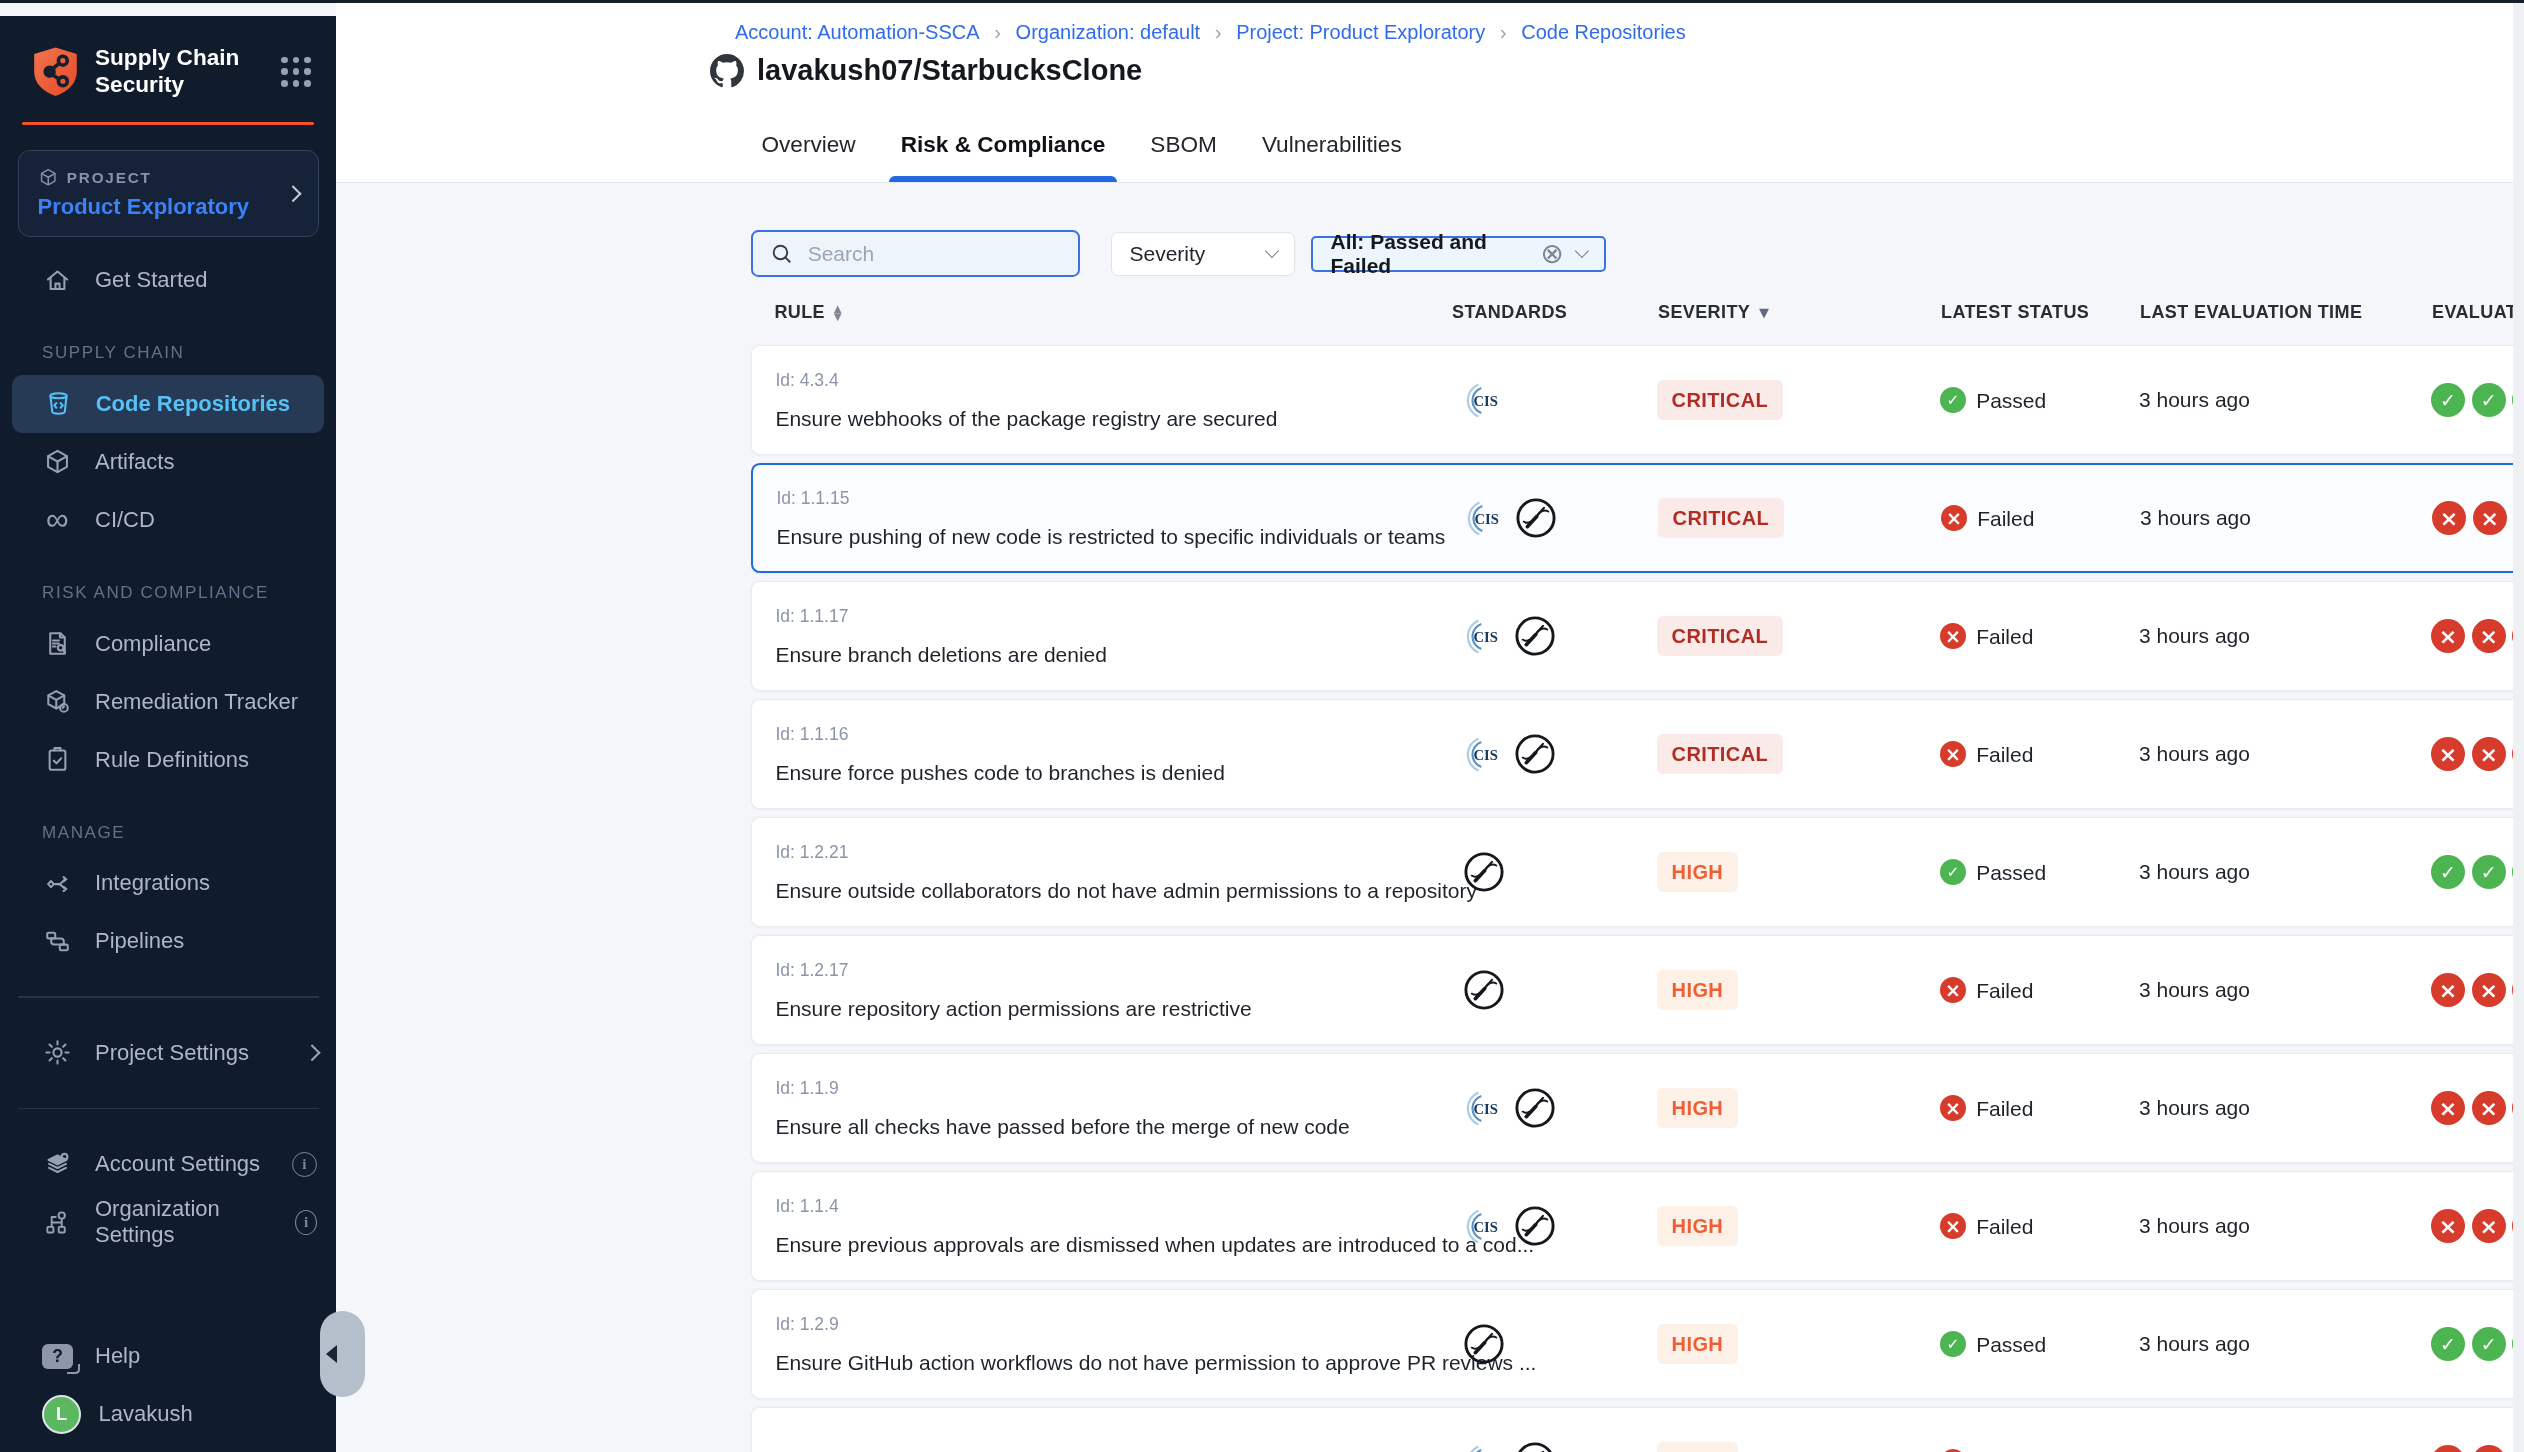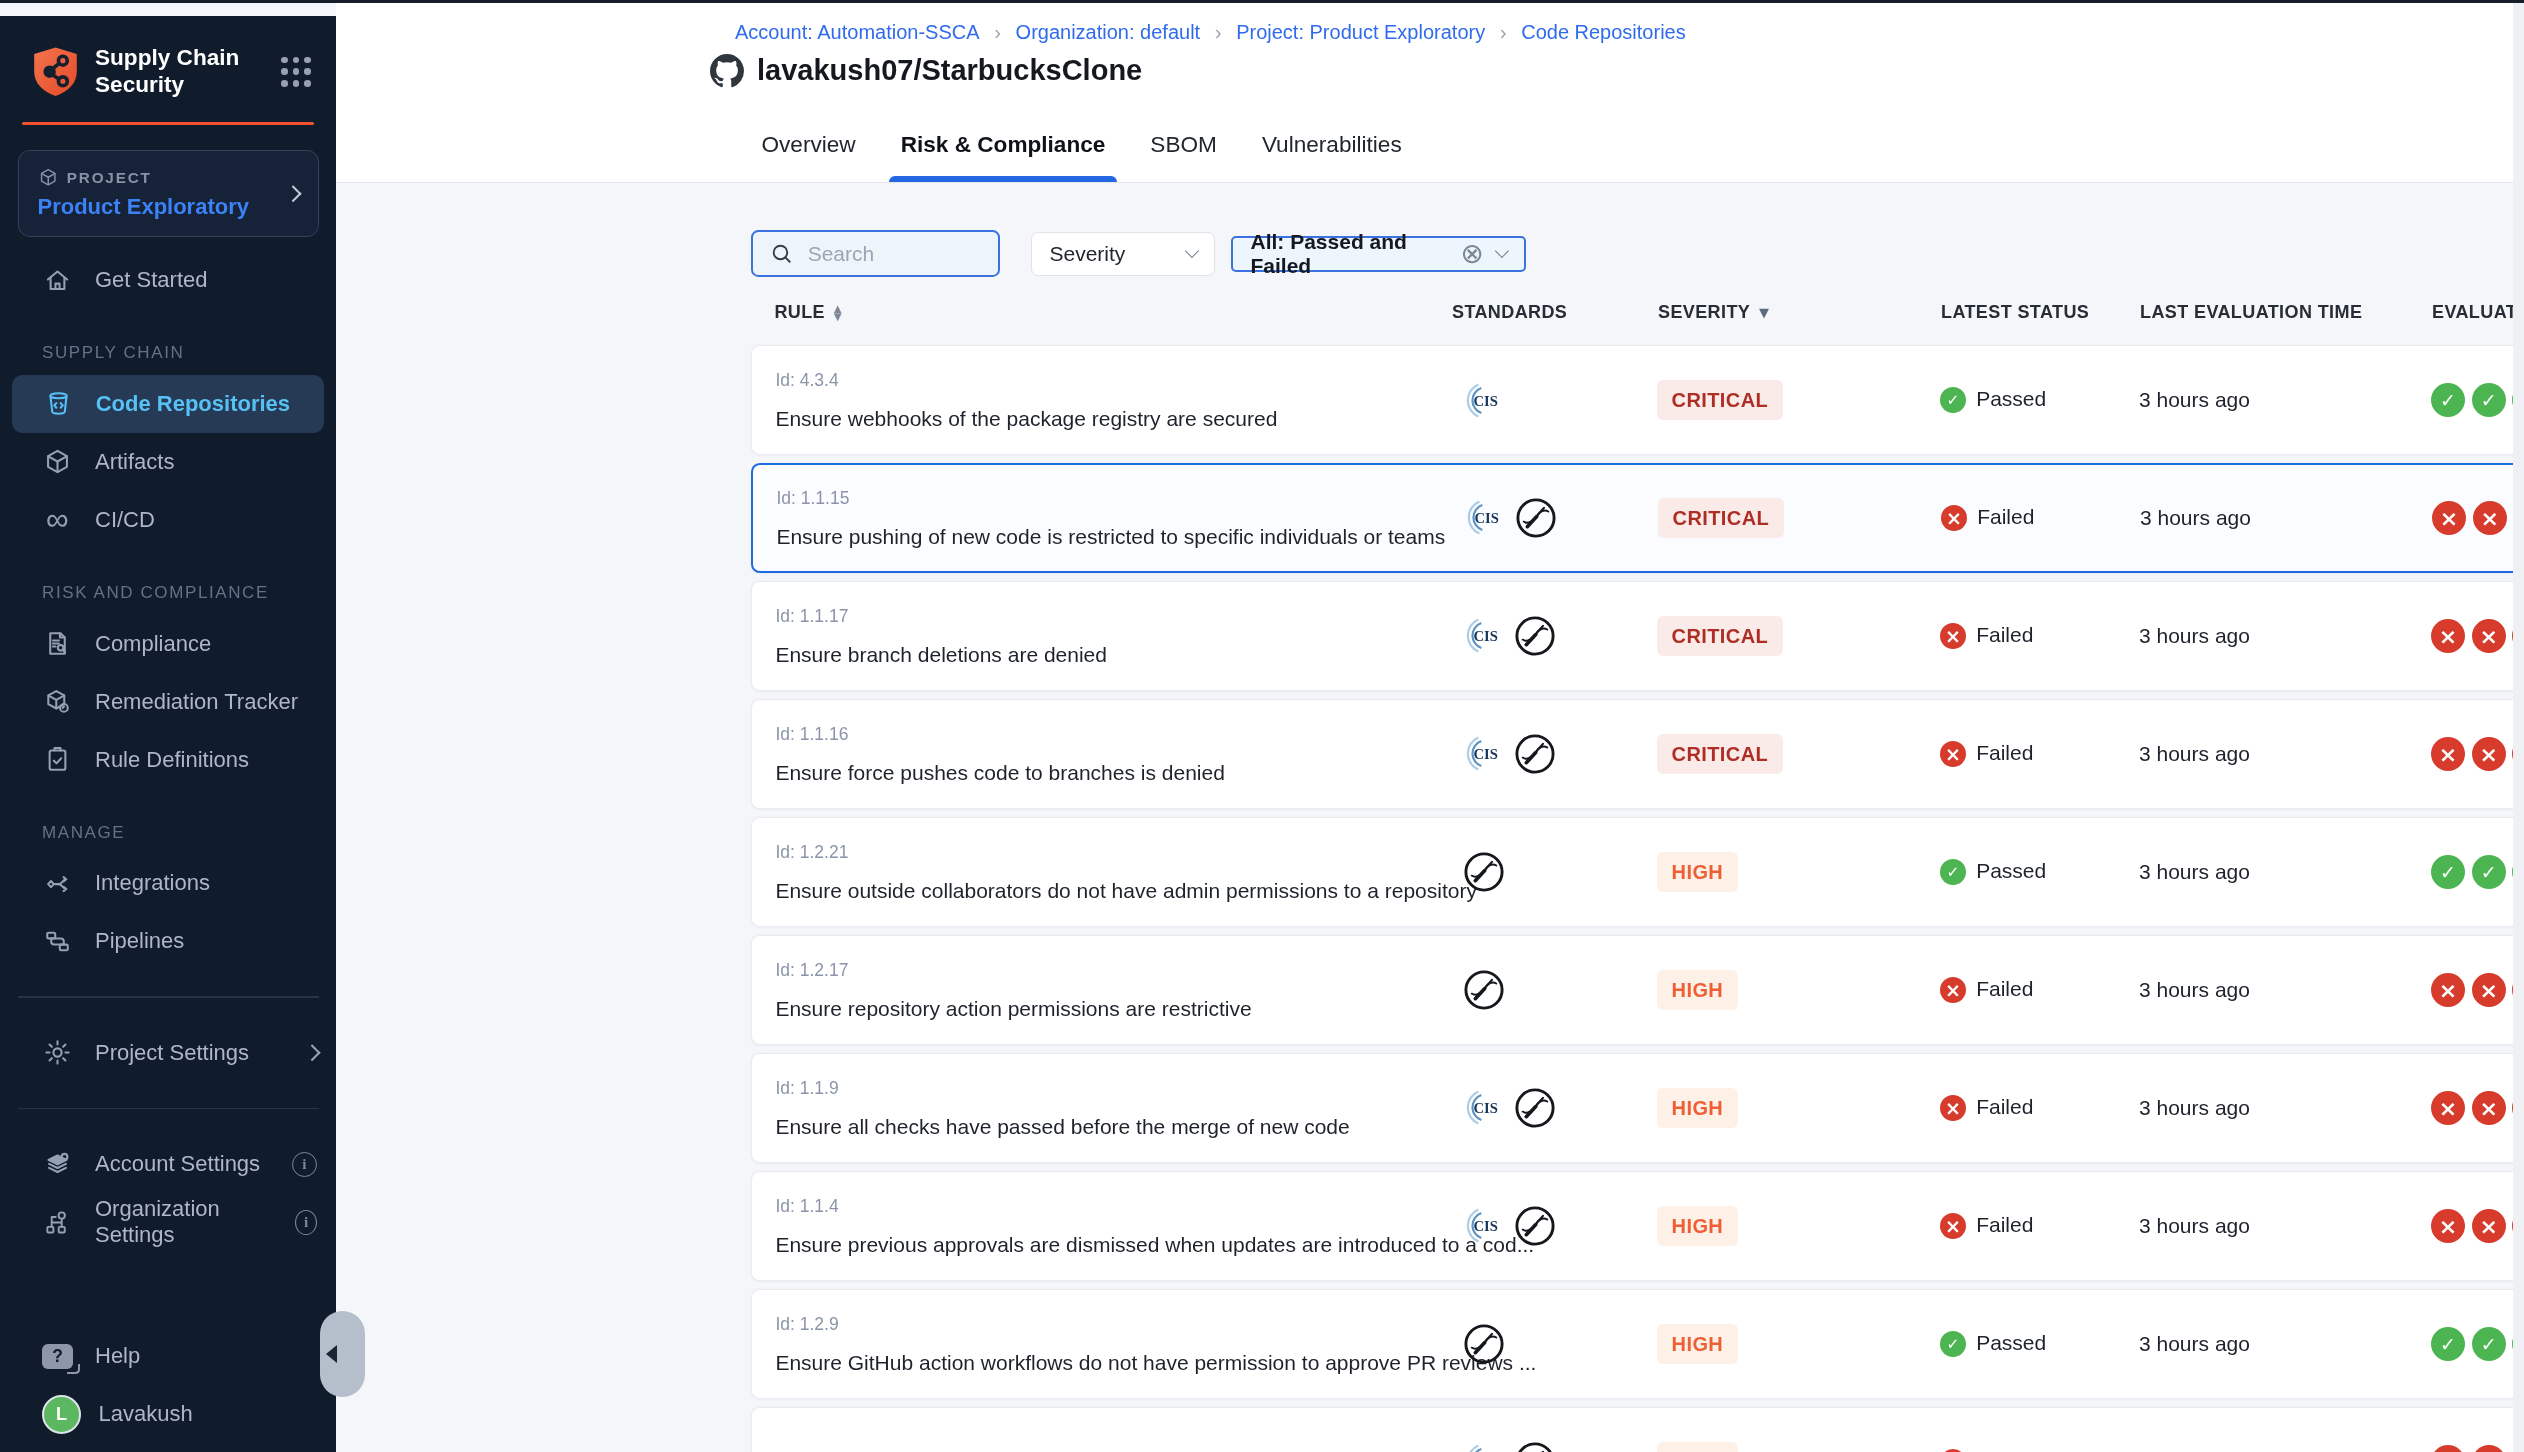--- a/index.html
+++ b/index.html
@@ -96,21 +96,21 @@
   .page-title{font-size:29px;font-weight:700;color:#15191f;}
 
   .tabs-bar{background:#ffffff;height:75px;box-sizing:border-box;display:flex;gap:42px;padding-left:424px;border-bottom:0.7px solid #e4e8ee;}
   .tab{display:flex;align-items:center;font-size:22.6px;color:#22272e;position:relative;cursor:pointer;padding:0 1.5px;}
   .tab.active{font-weight:700;color:#0f1319;}
   .tab.active::after{content:"";position:absolute;left:-10.2px;right:-10.2px;bottom:0;height:5.8px;background:var(--tab-underline,#2368e2);border-radius:5.8px 5.8px 0 0;}
 
   .content{flex:1;box-sizing:border-box;padding:47px 0 0 415px;overflow:hidden;}
   .filters-row{display:flex;align-items:center;}
   .search-box{
-    width:249px;height:47px;box-sizing:border-box;display:flex;align-items:center;gap:11.7px;
+    width:329px;height:47px;box-sizing:border-box;display:flex;align-items:center;gap:11.7px;
     padding:0 16px;border:2.2px solid var(--chip-border,#3b72e0);border-radius:7.3px;background:#eef5fa;
   }
   .search-box svg{width:25px;height:25px;color:#363c44;flex:0 0 auto;}
   .search-box input{flex:1;min-width:0;border:none;outline:none;background:transparent;font-size:21px;color:#22272e;font-family:inherit;}
   .search-box input::placeholder{color:#9aa6b4;}
   .severity-select{
     width:184px;height:44px;box-sizing:border-box;margin-left:31px;cursor:pointer;
     display:flex;align-items:center;justify-content:space-between;padding:0 17.5px;
     background:#ffffff;border:1.5px solid #dfe3e9;border-radius:7.3px;font-size:21px;color:#22272e;
   }
@@ -133,21 +133,21 @@
   .sort-desc{color:#5f6b7c;font-size:13px;font-family:"DejaVu Sans",sans-serif;}
 
   .rows{display:flex;flex-direction:column;gap:8px;margin-top:22px;}
   .row-card{
     display:grid;grid-template-columns:699px 206px 283px 199px 292px 319px;
     width:2000px;height:110px;box-sizing:border-box;align-items:center;
     background:#ffffff;border:1.1px solid #e8ecf1;border-radius:8.8px;
     box-shadow:0 0.7px 2.2px rgba(20,30,50,.05);cursor:pointer;
   }
   .row-card.selected{border:2.6px solid var(--selected-border,#1f6ae1);background:#fbfcff;}
-  .cell{display:flex;align-items:flex-start;min-width:0;}
+  .cell{display:flex;align-items:flex-end;min-width:0;}
   .cell-rule{flex-direction:column;align-items:flex-start;justify-content:center;gap:16px;padding-left:23.4px;box-sizing:border-box;width:100%;}
   .rule-id{font-size:17.5px;color:#8b94a8;}
   .rule-desc{font-size:21px;color:#1e232b;white-space:nowrap;}
   .cell-standards{gap:10.2px;padding-left:11.7px;}
   .cis-badge{width:41px;height:41px;position:relative;display:block;}
   .cis-badge svg{width:41px;height:41px;}
   .cis-text{font-family:"Liberation Serif","DejaVu Serif",serif;font-size:20px;font-weight:700;fill:#17365c;}
   .owasp-badge{width:42px;height:42px;display:block;}
   .owasp-badge svg{width:42px;height:42px;}
   .sev{font-size:20px;font-weight:700;letter-spacing:0.4px;padding:8.8px 14.6px;border-radius:5.8px;}

